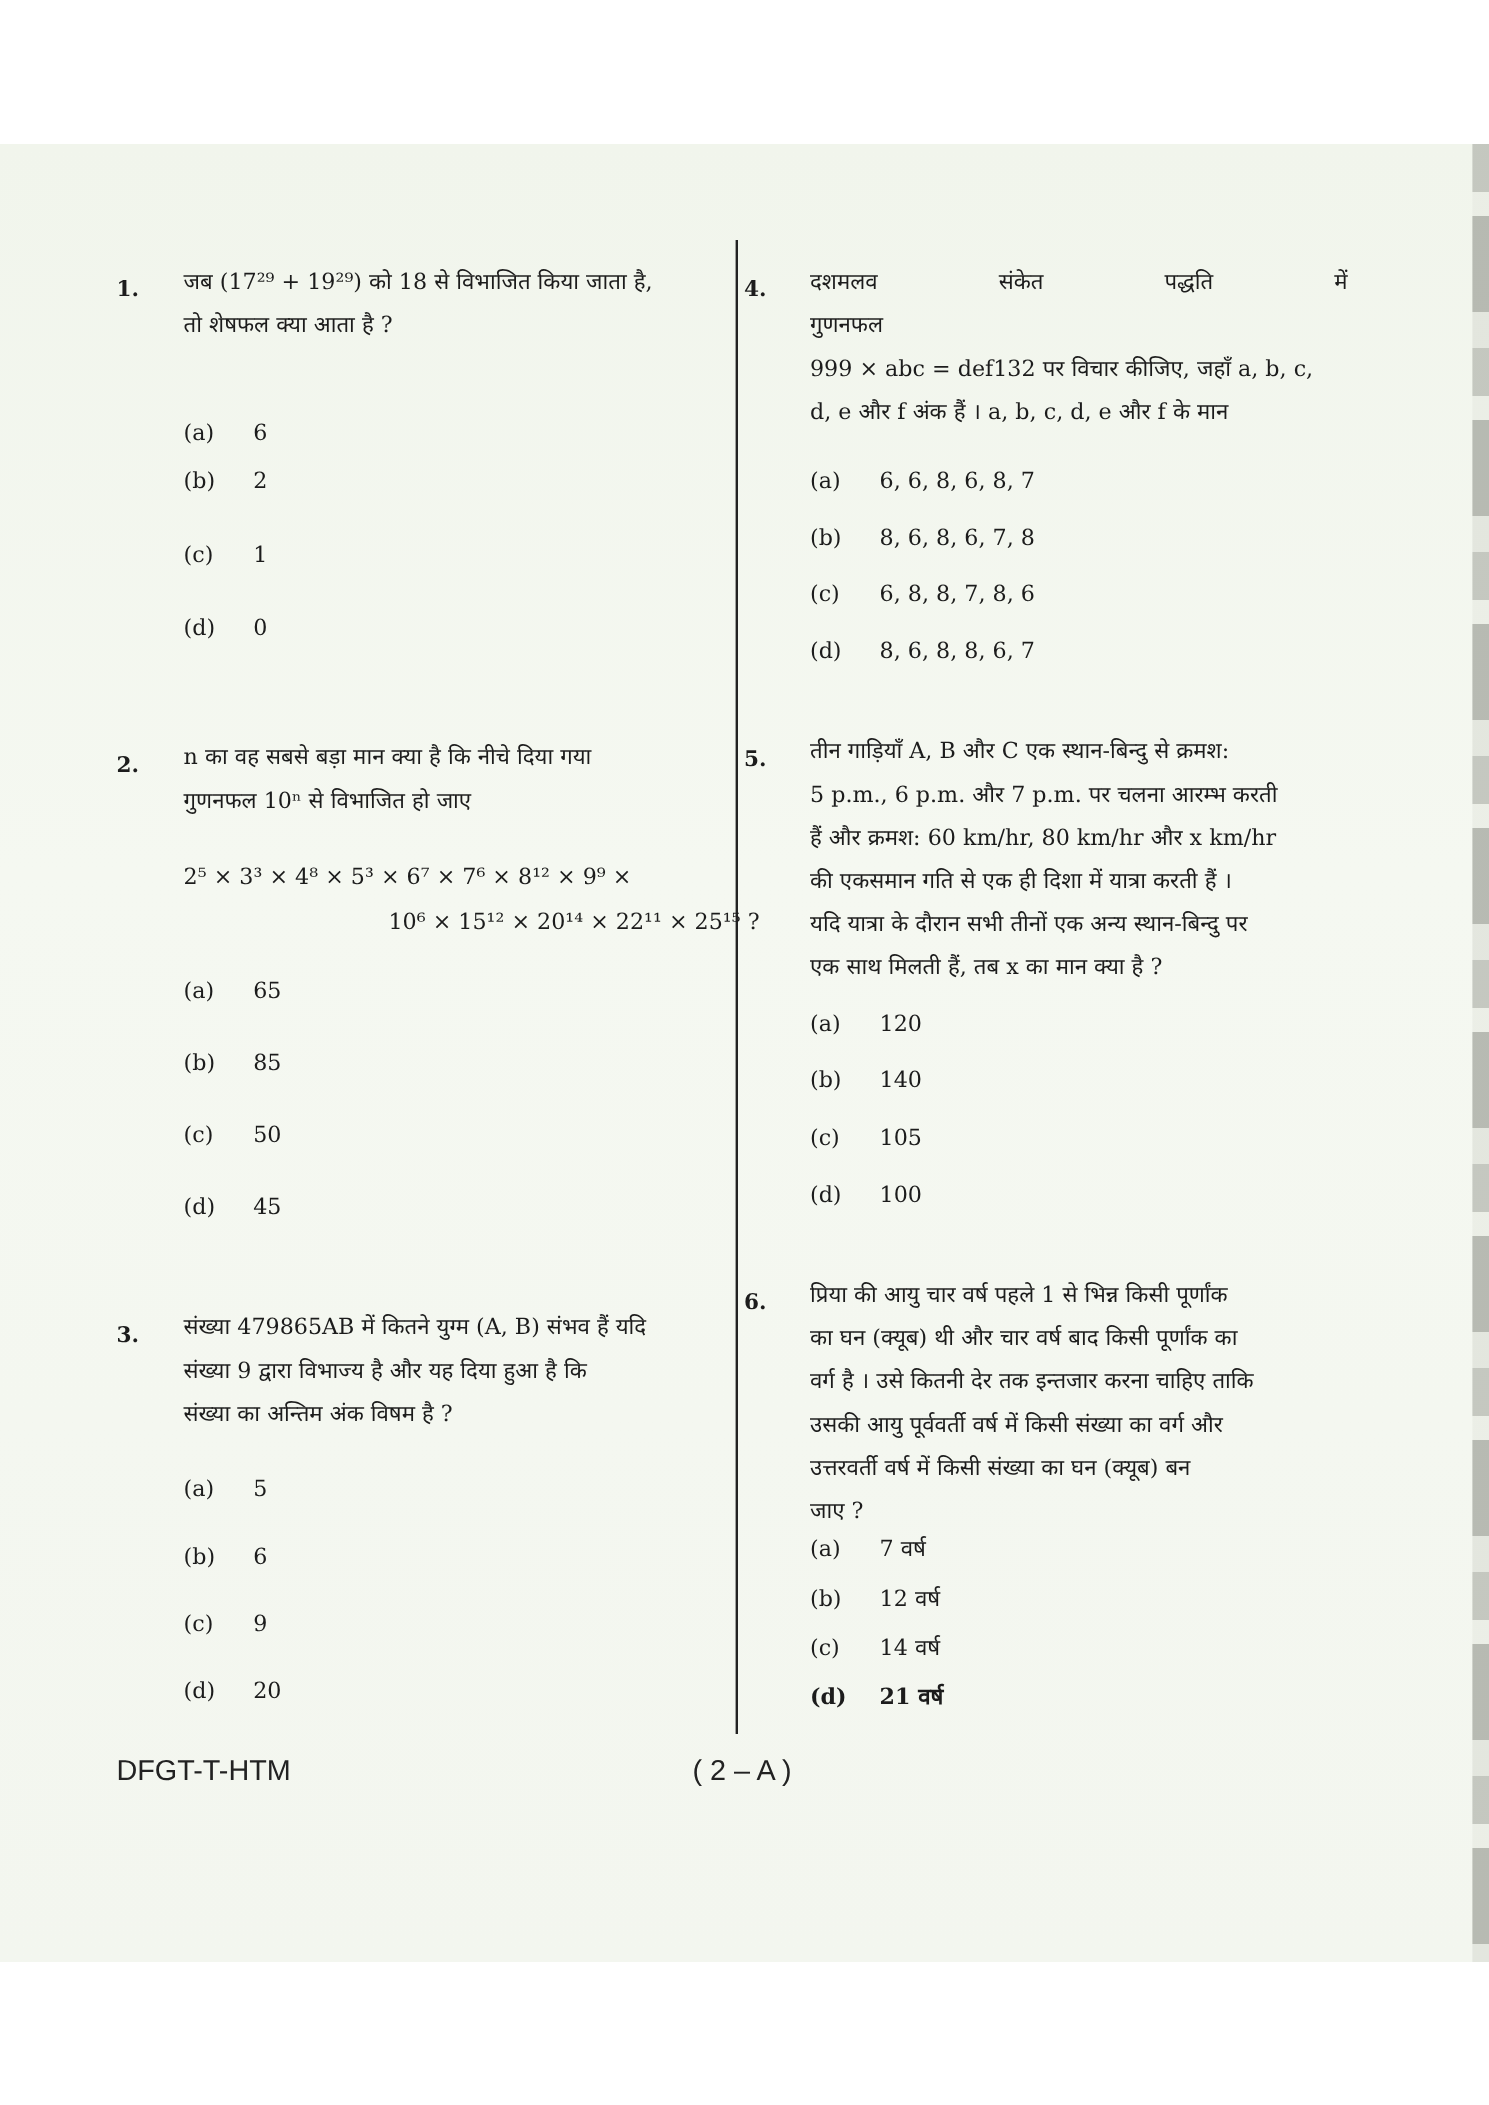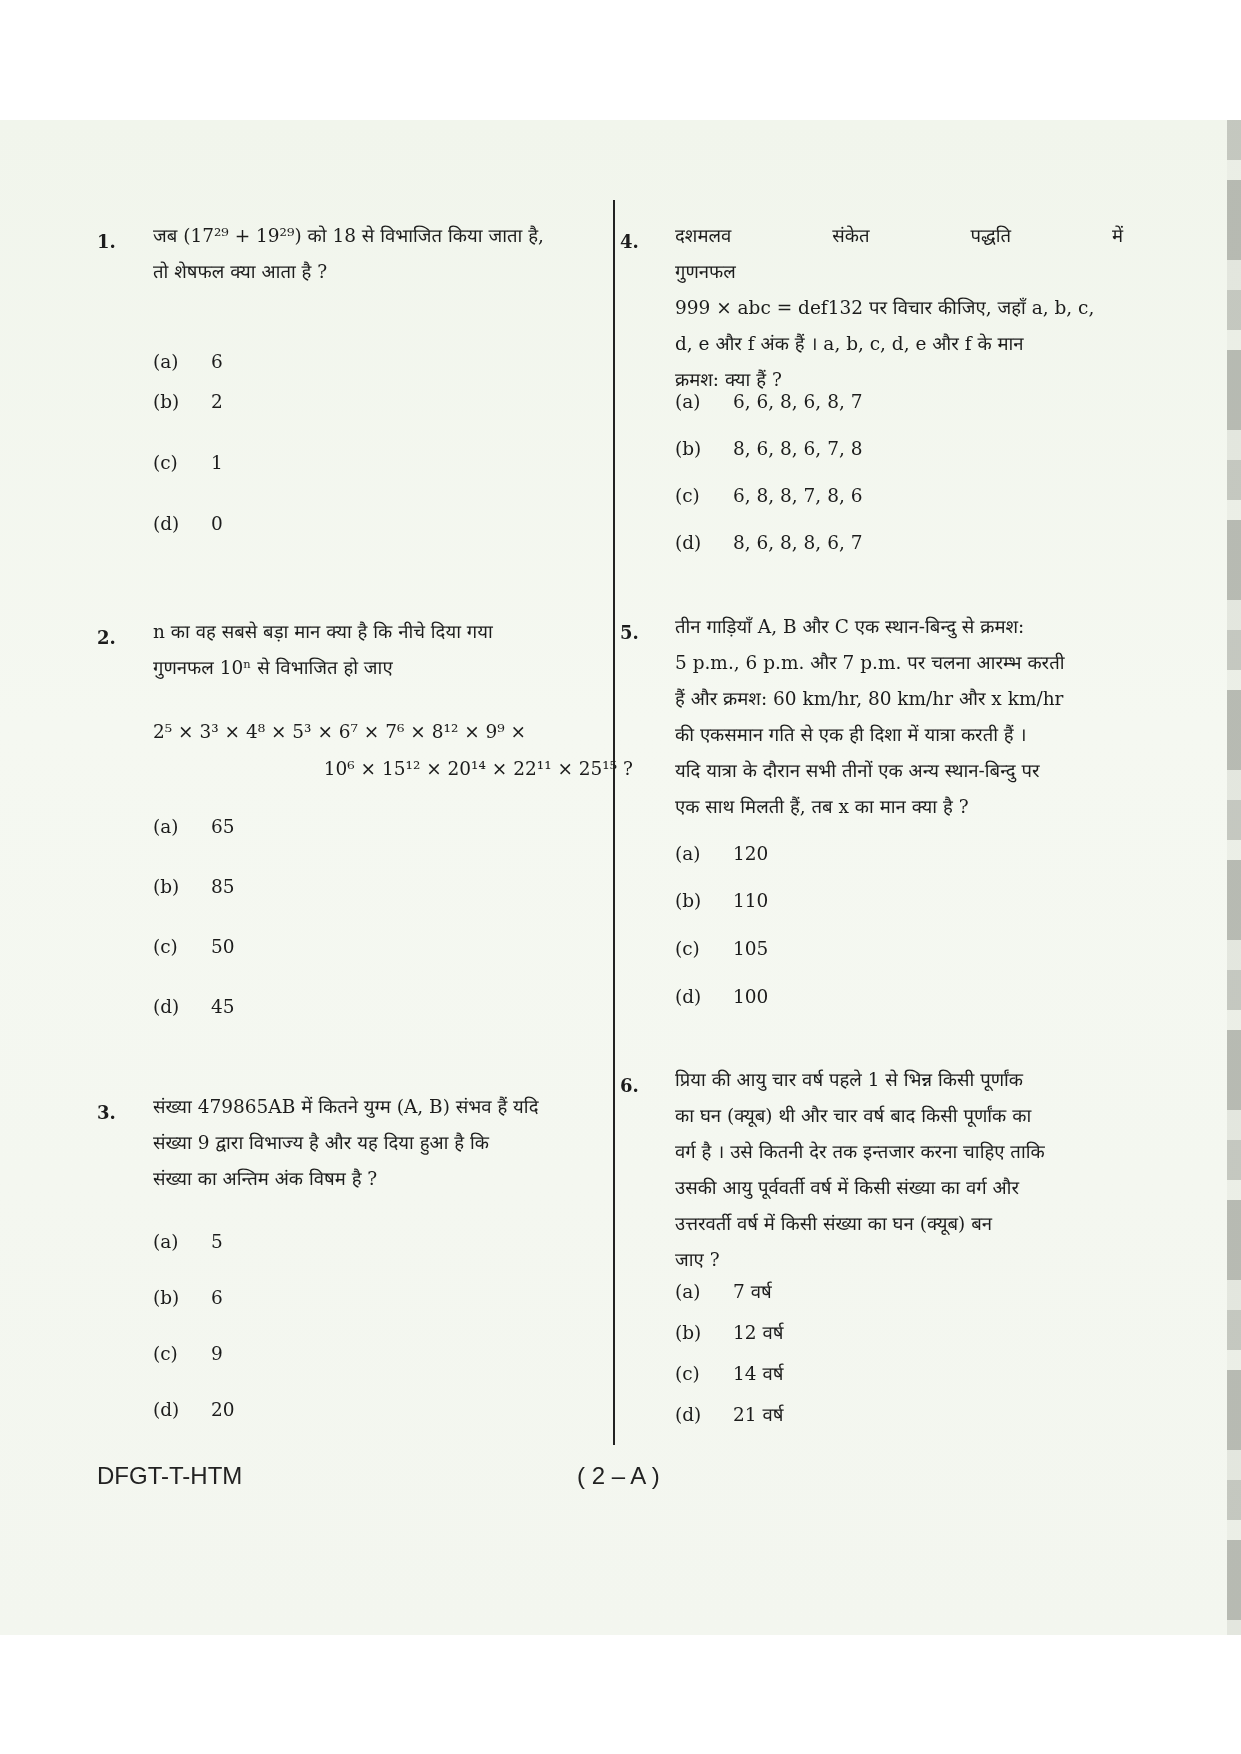--- a/index.html
+++ b/index.html
@@ -85,54 +85,53 @@
 <div class="opt" style="left:153px; top:1286px;"><span class="lbl">(b)</span><span>6</span></div>
 <div class="opt" style="left:153px; top:1342px;"><span class="lbl">(c)</span><span>9</span></div>
 <div class="opt" style="left:153px; top:1398px;"><span class="lbl">(d)</span><span>20</span></div>
 
 <div class="q" style="left:620px; top:224px; width:505px;">
   <span class="qnum">4.</span>
   <div class="qtext" style="left:55px; top:-6px; width:448px;">
     <span style="word-spacing:62px;">दशमलव संकेत पद्धति में गुणनफल</span>
     <span>999 × abc = def132 पर विचार कीजिए, जहाँ a, b, c,</span>
     <span>d, e और f अंक हैं । a, b, c, d, e और f के मान</span>
-    <span>क्रमश: क्या हैं ?</span>
   </div>
 </div>
 <div class="opt" style="left:675px; top:390px;"><span class="lbl">(a)</span><span>6, 6, 8, 6, 8, 7</span></div>
 <div class="opt" style="left:675px; top:437px;"><span class="lbl">(b)</span><span>8, 6, 8, 6, 7, 8</span></div>
 <div class="opt" style="left:675px; top:484px;"><span class="lbl">(c)</span><span>6, 8, 8, 7, 8, 6</span></div>
 <div class="opt" style="left:675px; top:531px;"><span class="lbl">(d)</span><span>8, 6, 8, 8, 6, 7</span></div>
 
 <div class="q" style="left:620px; top:615px; width:505px;">
   <span class="qnum">5.</span>
   <div class="qtext" style="left:55px; top:-6px; width:448px;">
     <span>तीन गाड़ियाँ A, B और C एक स्थान-बिन्दु से क्रमश:</span>
     <span>5 p.m., 6 p.m. और 7 p.m. पर चलना आरम्भ करती</span>
     <span>हैं और क्रमश: 60 km/hr, 80 km/hr और x km/hr</span>
     <span>की एकसमान गति से एक ही दिशा में यात्रा करती हैं ।</span>
     <span>यदि यात्रा के दौरान सभी तीनों एक अन्य स्थान-बिन्दु पर</span>
     <span>एक साथ मिलती हैं, तब x का मान क्या है ?</span>
   </div>
 </div>
 <div class="opt" style="left:675px; top:842px;"><span class="lbl">(a)</span><span>120</span></div>
-<div class="opt" style="left:675px; top:889px;"><span class="lbl">(b)</span><span>110</span></div>
+<div class="opt" style="left:675px; top:889px;"><span class="lbl">(b)</span><span>140</span></div>
 <div class="opt" style="left:675px; top:937px;"><span class="lbl">(c)</span><span>105</span></div>
 <div class="opt" style="left:675px; top:985px;"><span class="lbl">(d)</span><span>100</span></div>
 
 <div class="q" style="left:620px; top:1068px; width:505px;">
   <span class="qnum">6.</span>
   <div class="qtext" style="left:55px; top:-6px; width:448px;">
     <span>प्रिया की आयु चार वर्ष पहले 1 से भिन्न किसी पूर्णांक</span>
     <span>का घन (क्यूब) थी और चार वर्ष बाद किसी पूर्णांक का</span>
     <span>वर्ग है । उसे कितनी देर तक इन्तजार करना चाहिए ताकि</span>
     <span>उसकी आयु पूर्ववर्ती वर्ष में किसी संख्या का वर्ग और</span>
     <span>उत्तरवर्ती वर्ष में किसी संख्या का घन (क्यूब) बन</span>
     <span>जाए ?</span>
   </div>
 </div>
 <div class="opt" style="left:675px; top:1280px;"><span class="lbl">(a)</span><span>7 वर्ष</span></div>
 <div class="opt" style="left:675px; top:1321px;"><span class="lbl">(b)</span><span>12 वर्ष</span></div>
 <div class="opt" style="left:675px; top:1362px;"><span class="lbl">(c)</span><span>14 वर्ष</span></div>
-<div class="opt" style="left:675px; top:1403px;"><span class="lbl">(d)</span><span>21 वर्ष</span></div>
+<div class="opt" style="left:675px; top:1403px;font-weight:bold;"><span class="lbl">(d)</span><span>21 वर्ष</span></div>
 
 <div class="footer" style="left:97px;">DFGT-T-HTM</div>
 <div class="footer" style="left:577px;">( 2 – A )</div>
 
 </body></html>

